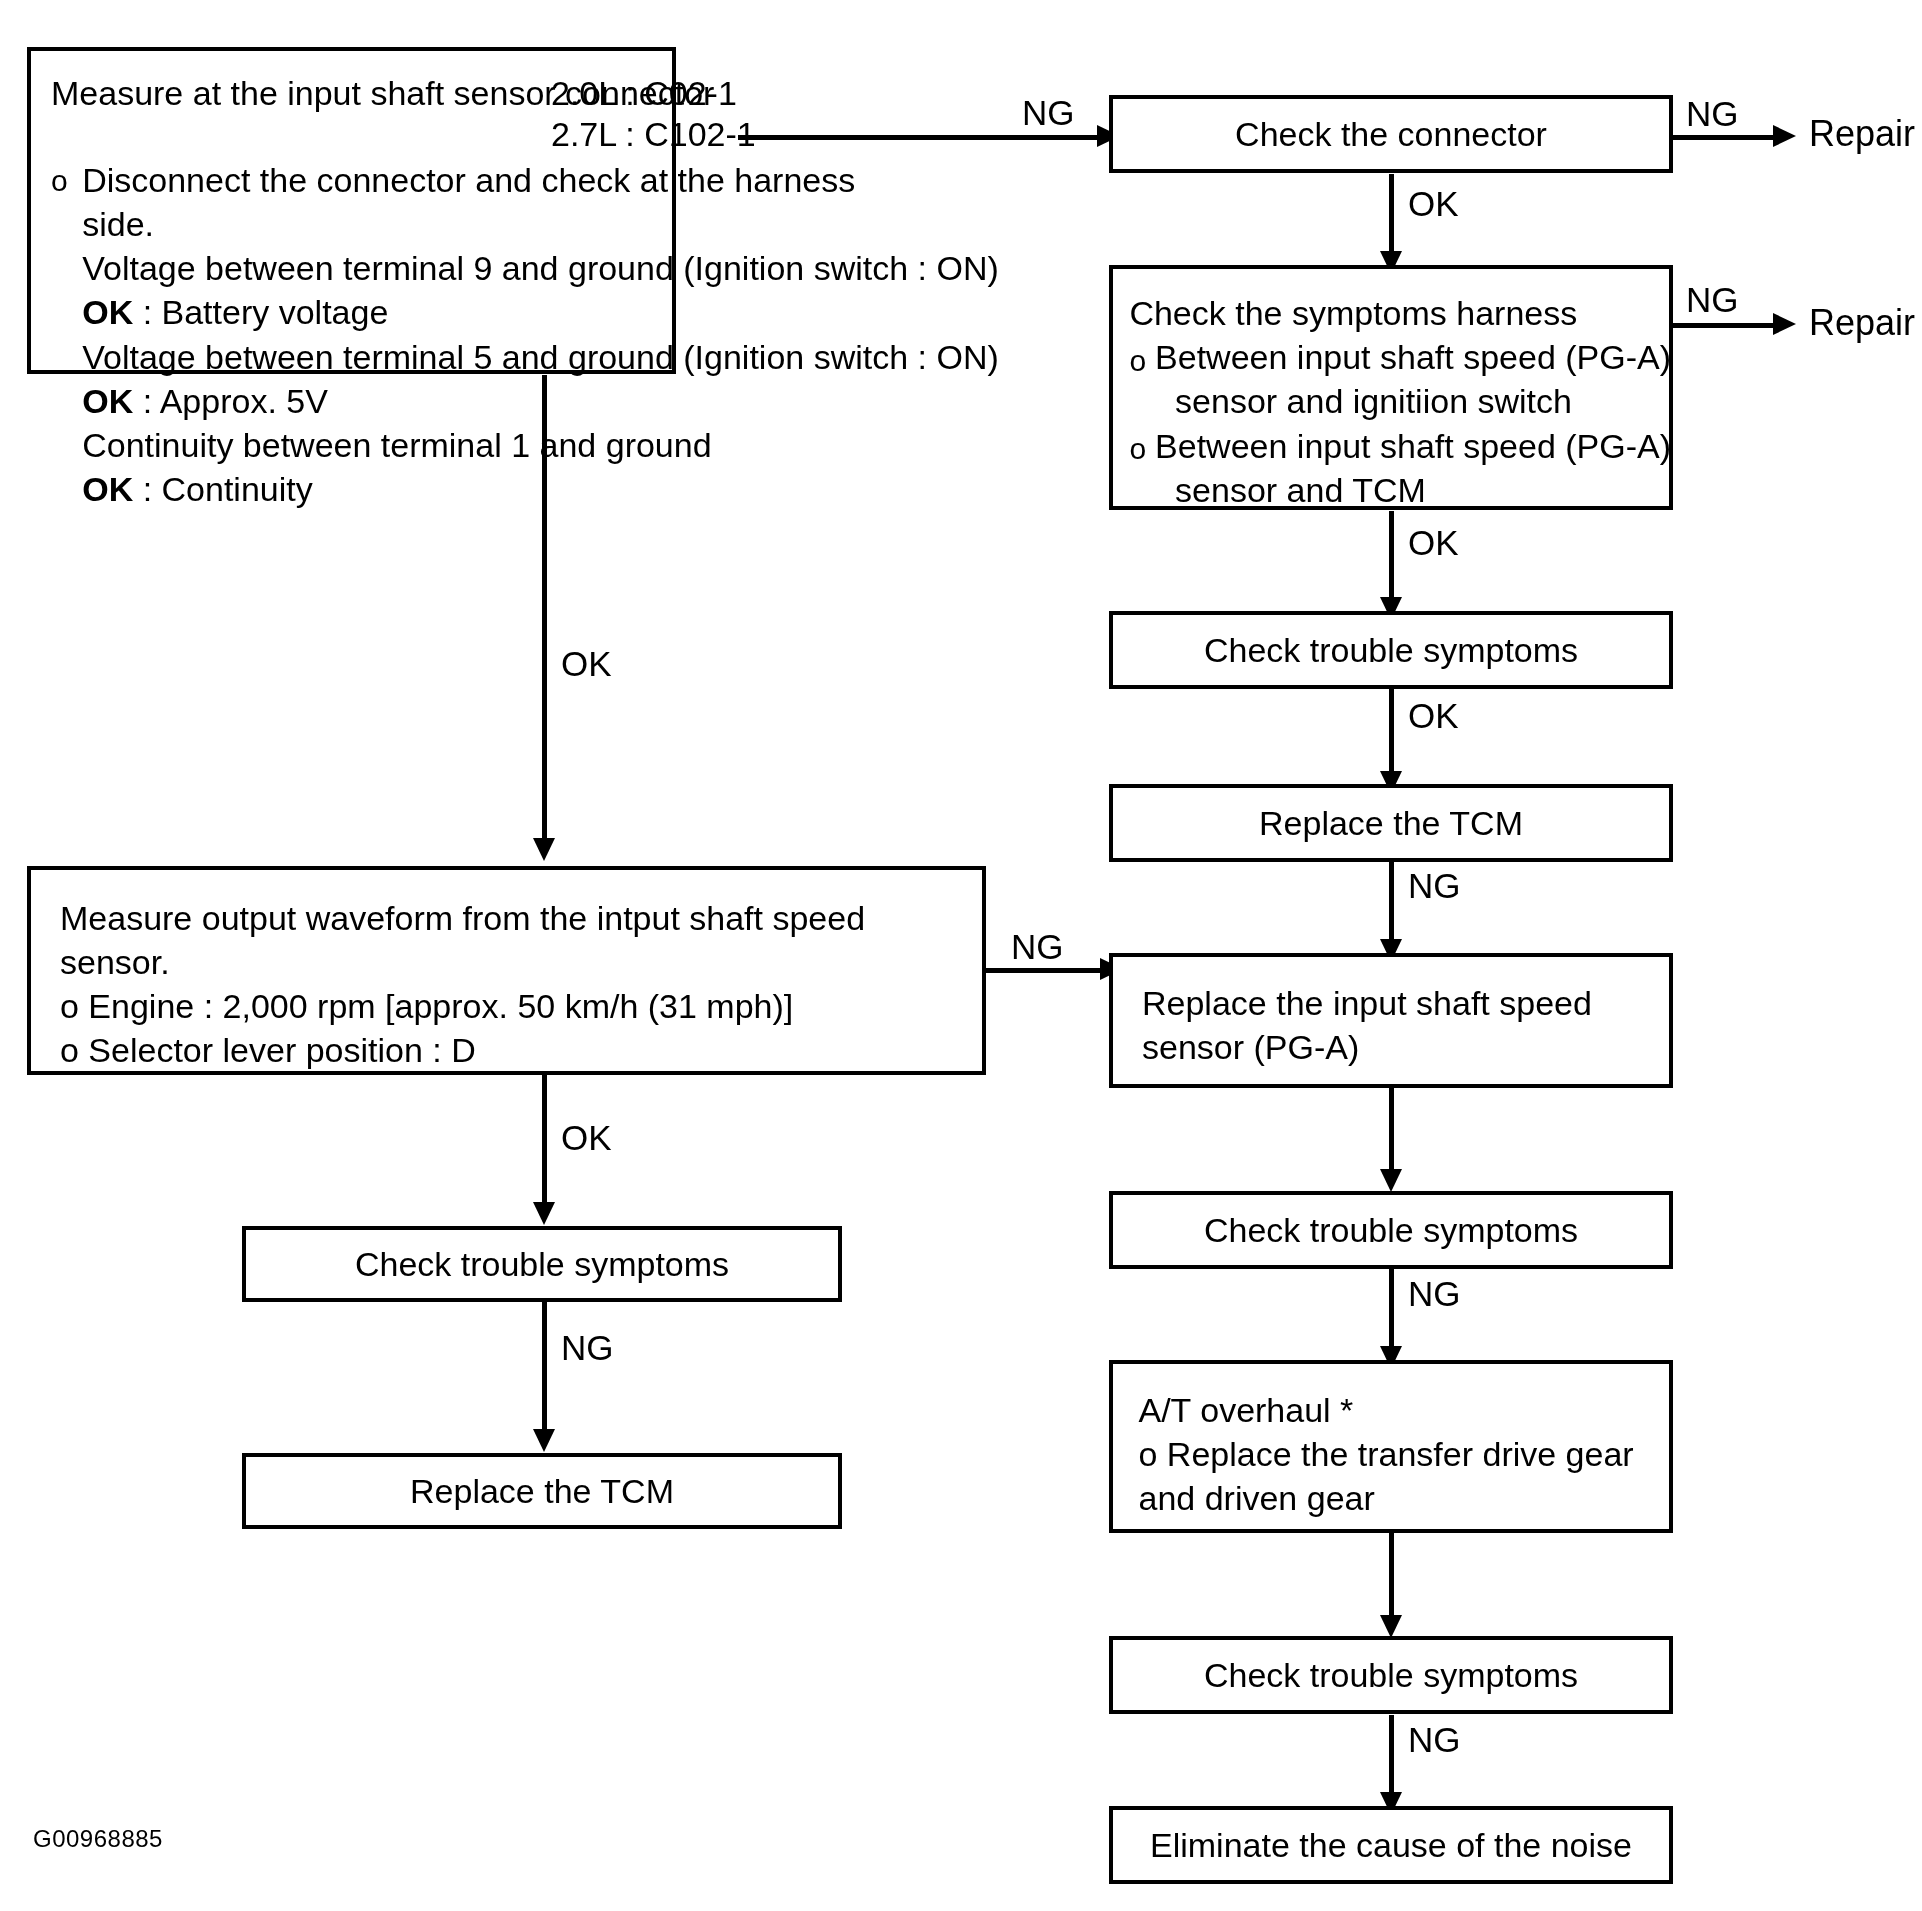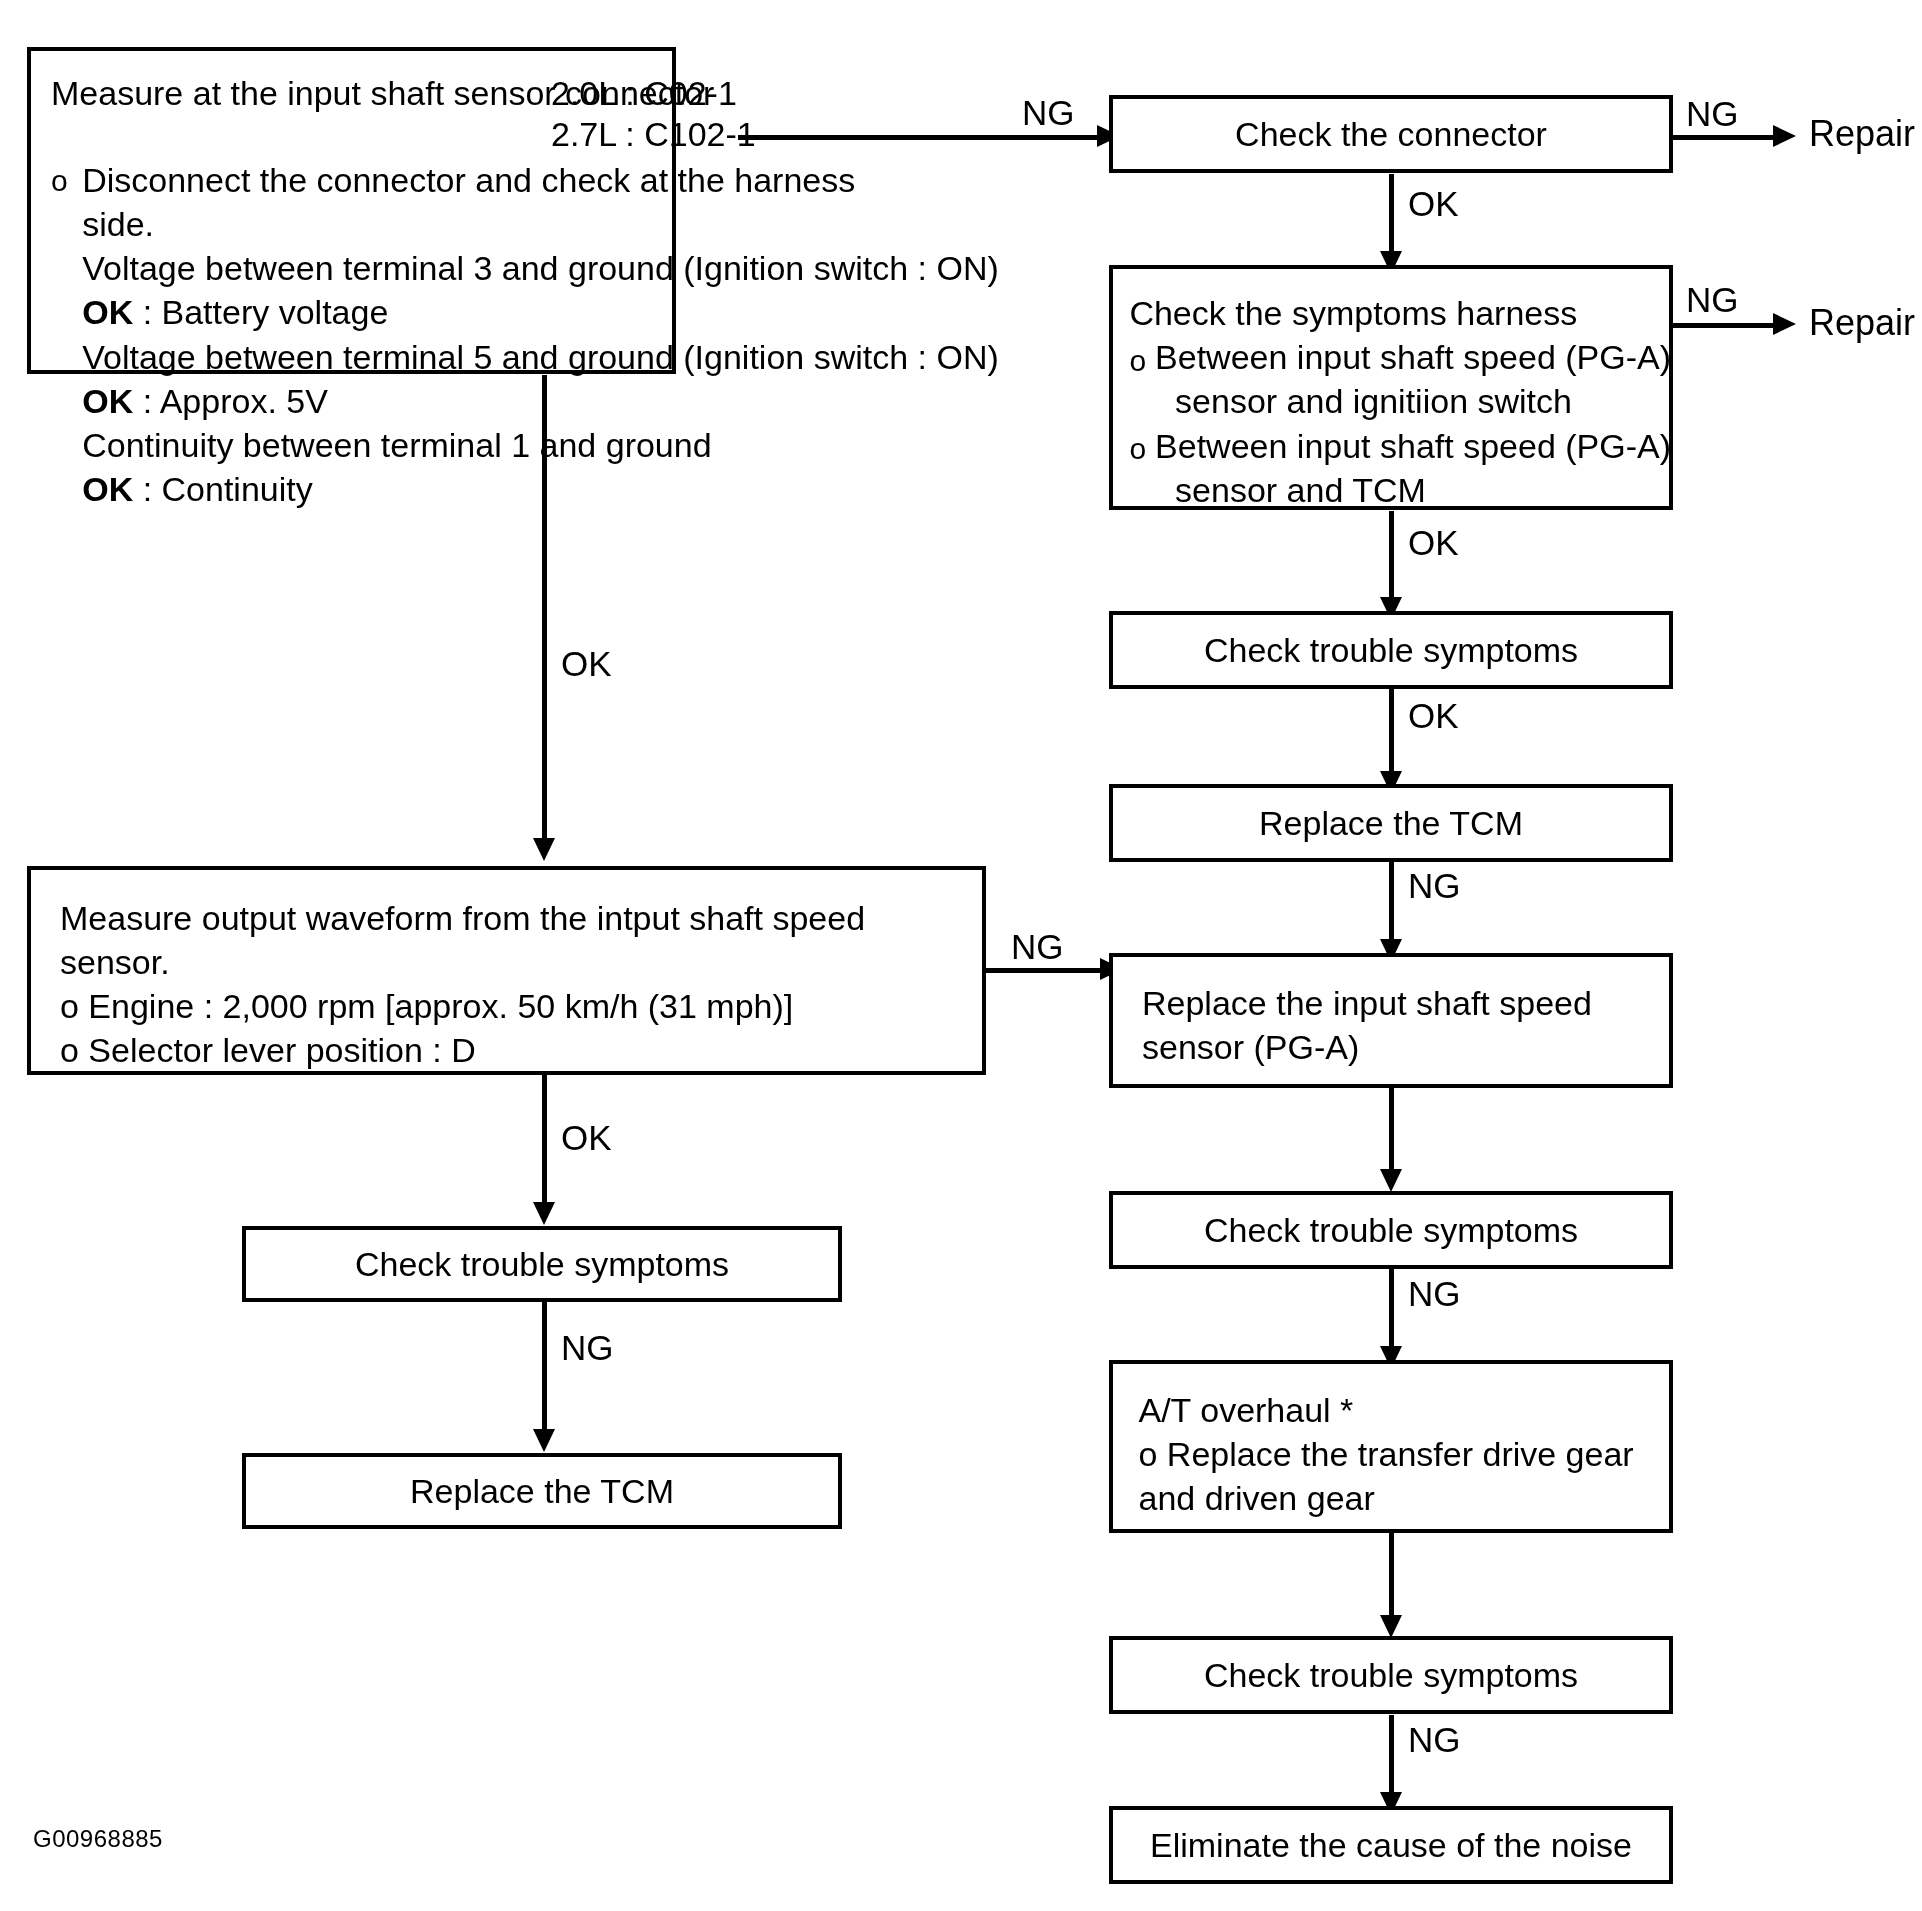--- a/index.html
+++ b/index.html
@@ -111,21 +111,21 @@
         <span style="position:absolute; left:500px; top:0;">2.0L : C02-1</span>
       </span>
       <span class="ln" style="position:relative; height:44px;">
         <span style="position:absolute; left:500px; top:0;">2.7L : C102-1</span>
       </span>
       <div class="bullet-row" style="margin-top:1.8px;">
         <span class="bullet-mark" style="font-size:30px; padding-top:3.6px; padding-right:14.5px;">o</span>
         <span class="bullet-body">
           <span class="ln">Disconnect the connector and check at the harness</span>
           <span class="ln">side.</span>
-          <span class="ln">Voltage between terminal 3 and ground (Ignition switch : ON)</span>
+          <span class="ln">Voltage between terminal 9 and ground (Ignition switch : ON)</span>
           <span class="ln"><b class="k">OK</b><span> : Battery voltage</span></span>
           <span class="ln">Voltage between terminal 5 and ground (Ignition switch : ON)</span>
           <span class="ln"><b class="k">OK</b><span> : Approx. 5V</span></span>
           <span class="ln">Continuity between terminal 1 and ground</span>
           <span class="ln"><b class="k">OK</b><span> : Continuity</span></span>
         </span>
       </div>
     </div>
   </div>
 

